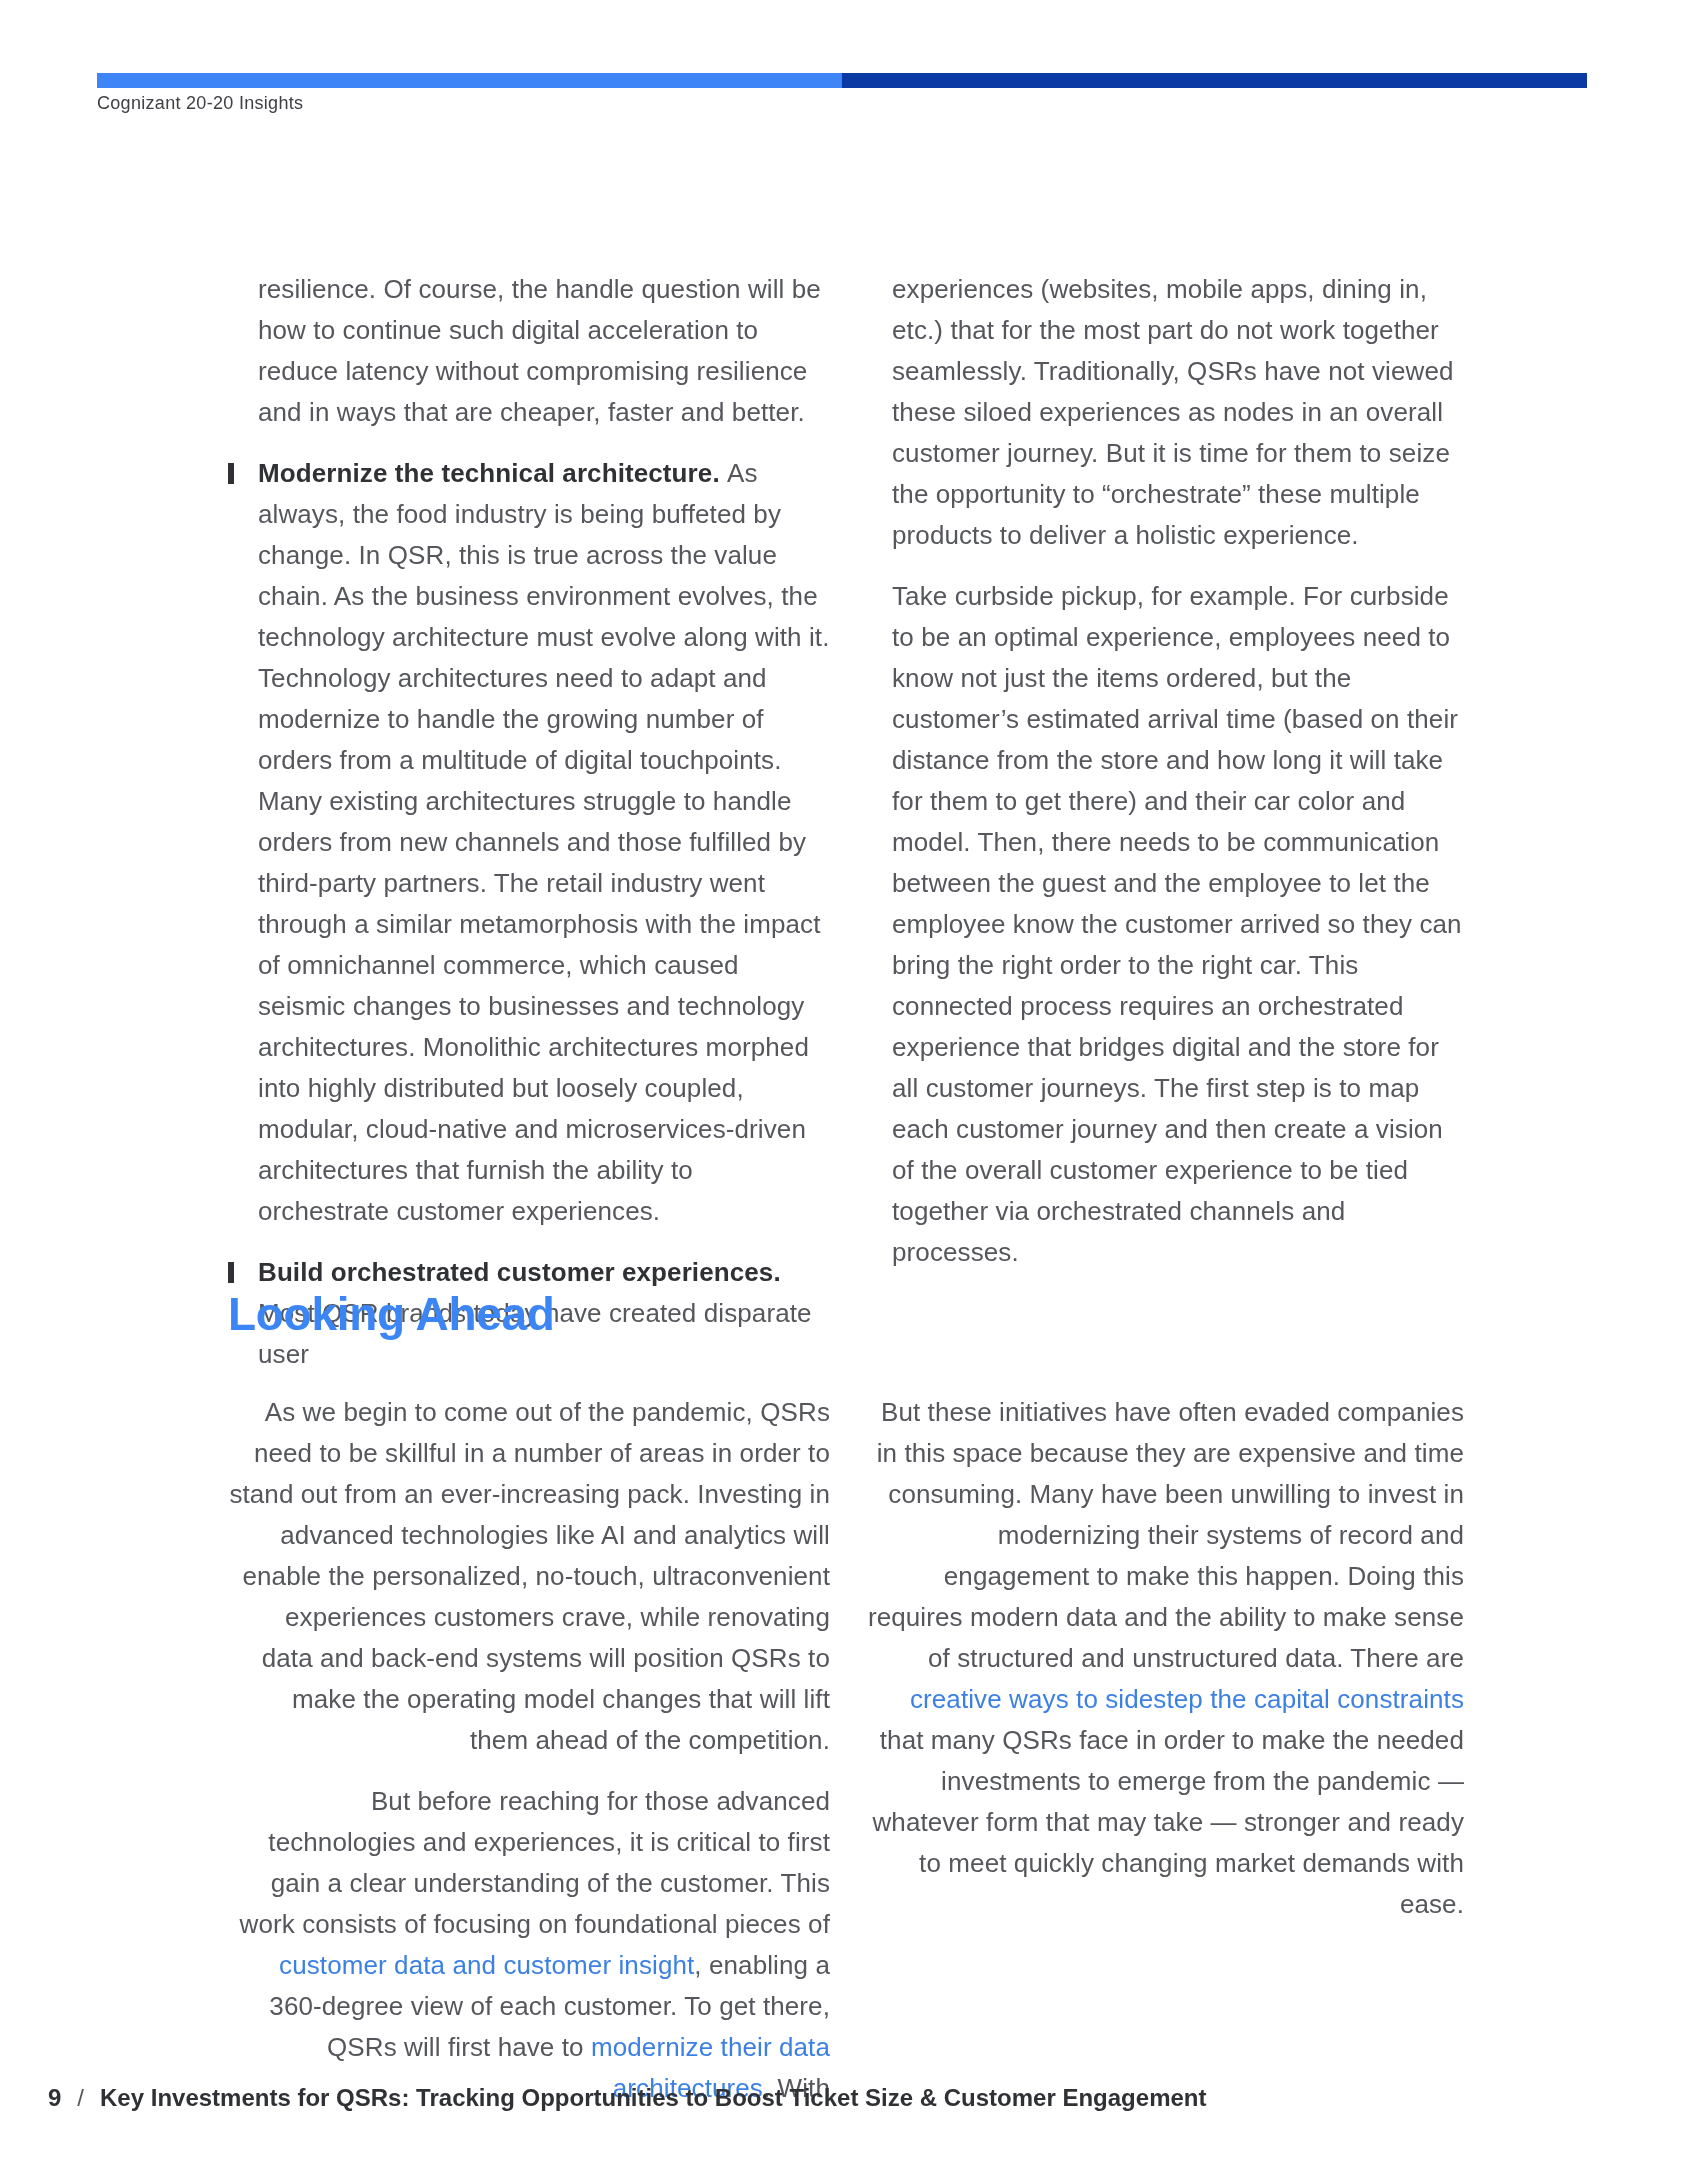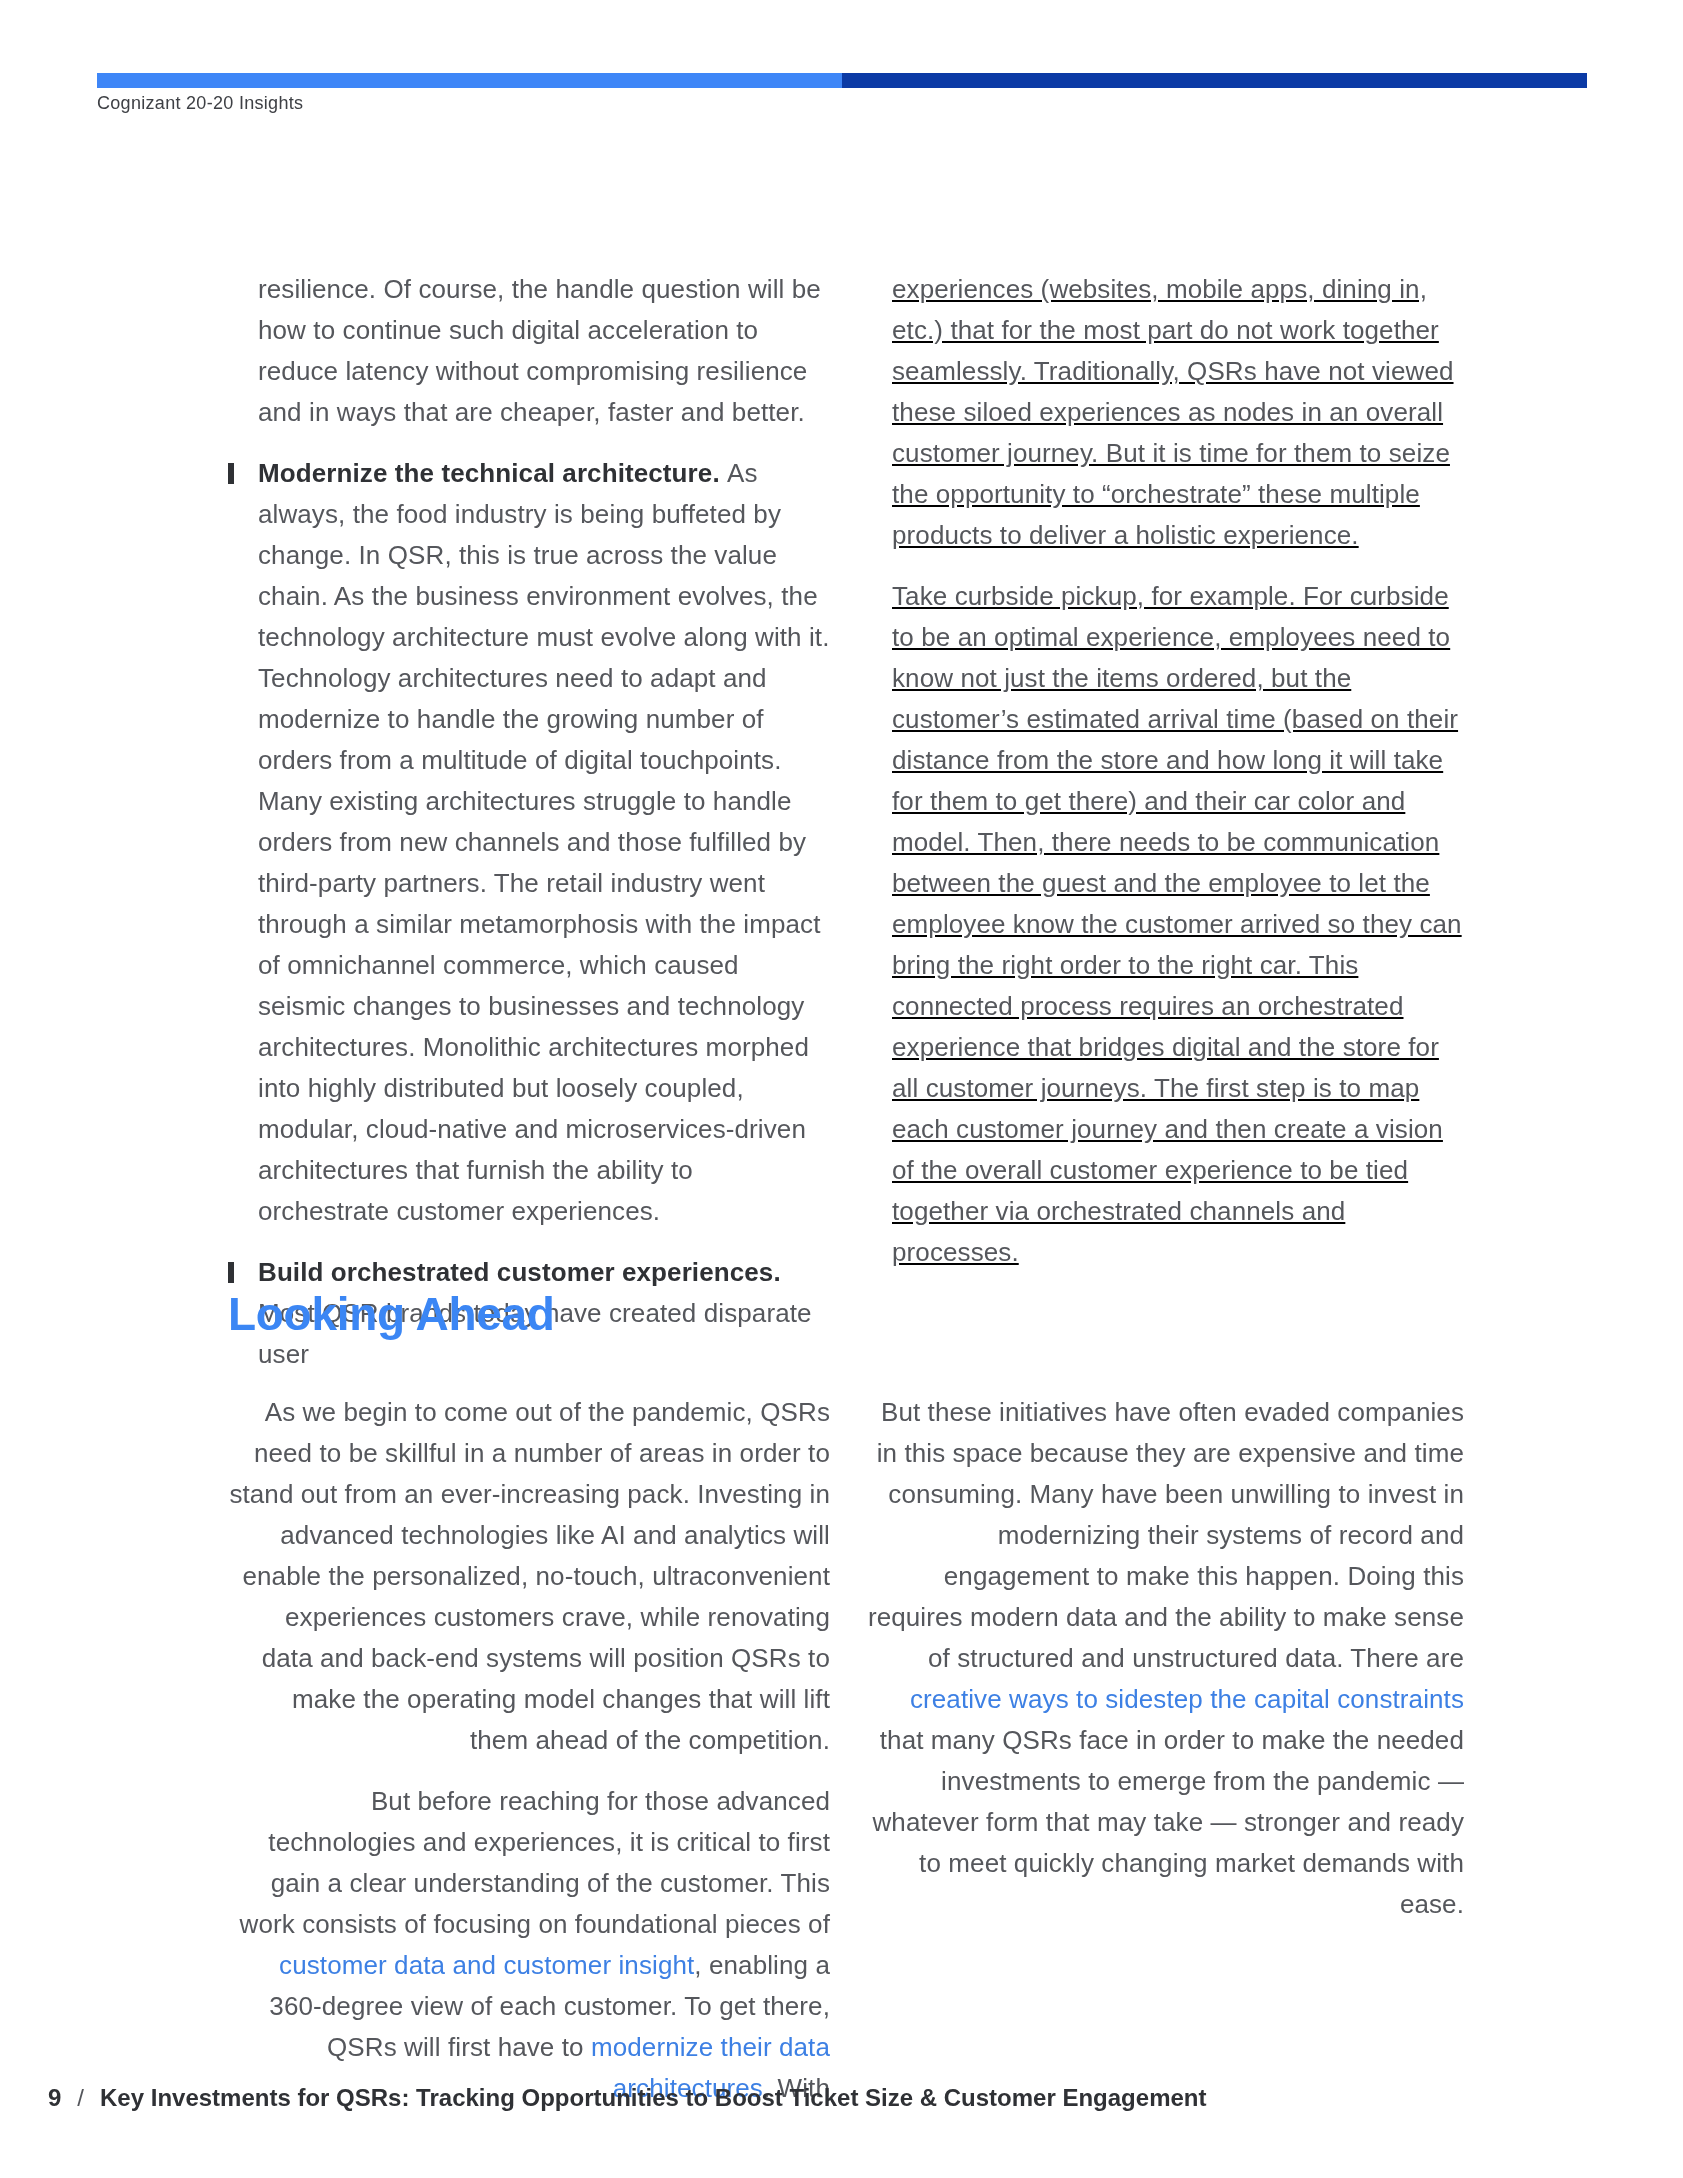--- a/index.html
+++ b/index.html
@@ -27,21 +27,21 @@
   }
 
   
   .cols {
     position: absolute; left: 228px; width: 1236px;
     display: flex; gap: 32px;
   }
   .cols .col { width: 602px; flex: none; box-sizing: border-box; }
   #top-cols { top: 269px; }
   #ahead-cols { top: 1392px; text-align: right; }
-  .col.hang-indent { padding-left: 30px; text-decoration: underline; }
+  .col.hang-indent { padding-left: 30px; }
 
   .para {
     margin: 0 0 20px 0;
     font-size: 26px; line-height: 41px;
     color: var(--body_text, #55575C);
     letter-spacing: 0.1px;
   }
   .para.indent { padding-left: 30px; }
 
   .bullet { display: flex; margin: 0 0 20px 0; }

